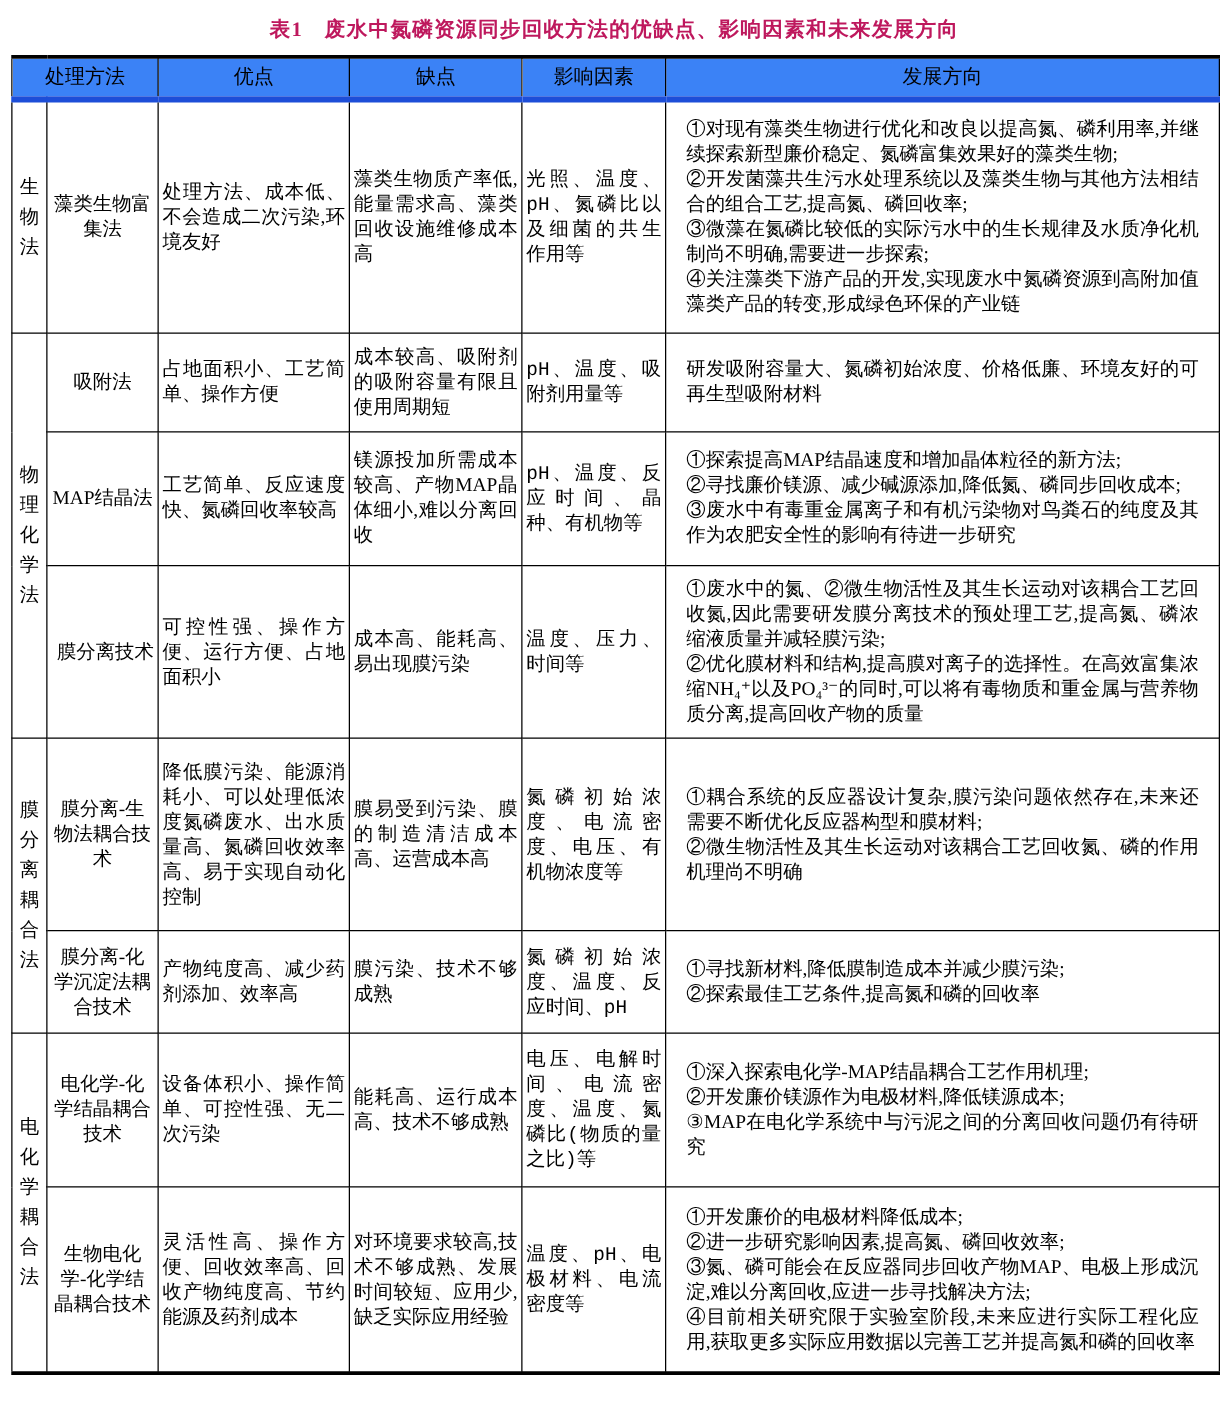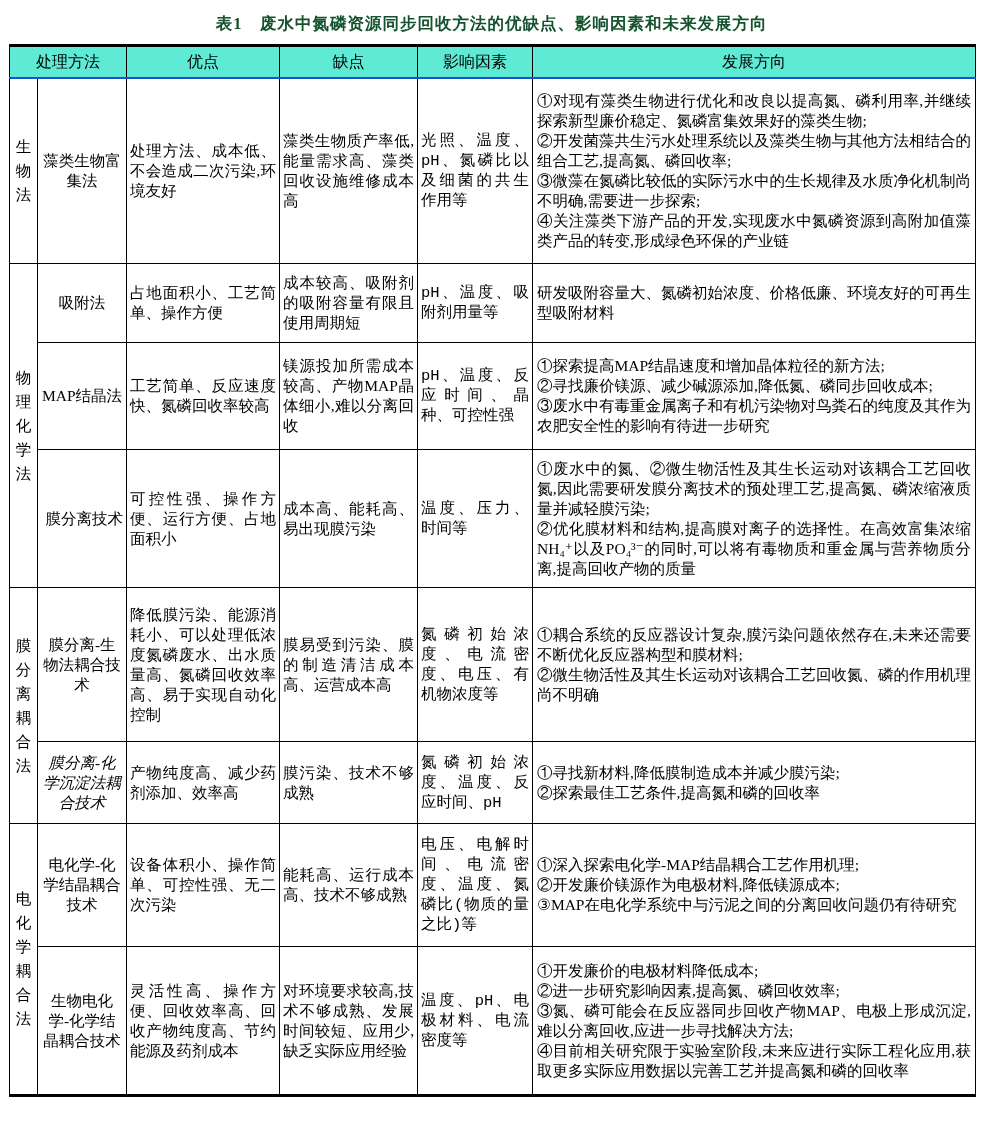--- a/index.html
+++ b/index.html
@@ -1,37 +1,37 @@
 <!DOCTYPE html>
 <html><head>
 <meta charset="utf-8">
 <style>
   html,body{margin:0;padding:0;background:#ffffff;width:983px;
     font-family:"Liberation Serif","DejaVu Serif",serif;color:#000;}
   .page{width:983px;box-sizing:border-box;}
   .title-zh{margin-top:13px;text-align:center;font-weight:bold;font-size:16.5px;
-    color:#14532d;letter-spacing:1px;}
+    color:#be185d;letter-spacing:1px;}
   .title-en{text-align:center;font-weight:bold;font-size:16px;color:#17489b;
     margin-top:9px;word-spacing:5px;}
   table{border-collapse:collapse;width:966px;margin:9px 0 0 9px;table-layout:fixed;
     border-top:3px solid #000;border-bottom:3px solid #000;}
   th,td{border:1px solid #000;padding:1px 3px;font-size:15.5px;line-height:20px;
     vertical-align:middle;overflow:hidden;}
-  th{background:#5eead4;font-weight:normal;height:28px;font-size:16px;
-    border-bottom:2px solid #1d4ed8;}
+  th{background:#3b82f6;font-weight:normal;height:28px;font-size:16px;
+    border-bottom:5px solid #1d4ed8;}
   col.c-cat{width:28px;} col.c-method{width:89px;} col.c-adv{width:153px;}
   col.c-dis{width:138px;} col.c-fac{width:115px;} col.c-dev{width:443px;}
   td.cat{text-align:center;padding:1px 2px;word-break:break-all;line-height:24px;}
   td.method{text-align:center;}
   td.adv,td.dis{text-align:justify;}
   td.fac{text-align:justify;font-family:Liberation Mono, monospace;}
-  td.dev{text-align:justify;white-space:pre-wrap;vertical-align:middle;padding:1px 4px;}
+  td.dev{text-align:justify;white-space:pre-wrap;vertical-align:middle;padding:1px 16px;}
   tr.h1 td.method{height:182px;} tr.h2 td.method{height:76px;}
   tr.h3 td.method{height:104px;} tr.h4 td.method{height:135px;text-align:right;}
-  tr.h5 td.method{height:151px;} tr.h6 td.method{height:79px;font-style:italic;}
+  tr.h5 td.method{height:151px;} tr.h6 td.method{height:79px;}
   tr.h7 td.method{height:120px;} tr.h8 td.method{height:145px;}
 </style>
 </head>
 <body>
 
 <div class="page">
   <div class="title-zh">表1　废水中氮磷资源同步回收方法的优缺点、影响因素和未来发展方向</div>
 
   <table>
     <colgroup>
@@ -68,21 +68,21 @@
         <td class="method">吸附法</td>
         <td class="adv">占地面积小、工艺简单、操作方便</td>
         <td class="dis">成本较高、吸附剂的吸附容量有限且使用周期短</td>
         <td class="fac">pH、温度、吸附剂用量等</td>
         <td class="dev">研发吸附容量大、氮磷初始浓度、价格低廉、环境友好的可再生型吸附材料</td>
       </tr>
       <tr class="h3">
         <td class="method">MAP结晶法</td>
         <td class="adv">工艺简单、反应速度快、氮磷回收率较高</td>
         <td class="dis">镁源投加所需成本较高、产物MAP晶体细小,难以分离回收</td>
-        <td class="fac">pH、温度、反应时间、晶种、可控性强</td>
+        <td class="fac">pH、温度、反应时间、晶种、有机物等</td>
         <td class="dev">①探索提高MAP结晶速度和增加晶体粒径的新方法;
 ②寻找廉价镁源、减少碱源添加,降低氮、磷同步回收成本;
 ③废水中有毒重金属离子和有机污染物对鸟粪石的纯度及其作为农肥安全性的影响有待进一步研究</td>
       </tr>
       <tr class="h4">
         <td class="method">膜分离技术</td>
         <td class="adv">可控性强、操作方便、运行方便、占地面积小</td>
         <td class="dis">成本高、能耗高、易出现膜污染</td>
         <td class="fac">温度、压力、时间等</td>
         <td class="dev">①废水中的氮、②微生物活性及其生长运动对该耦合工艺回收氮,因此需要研发膜分离技术的预处理工艺,提高氮、磷浓缩液质量并减轻膜污染;

